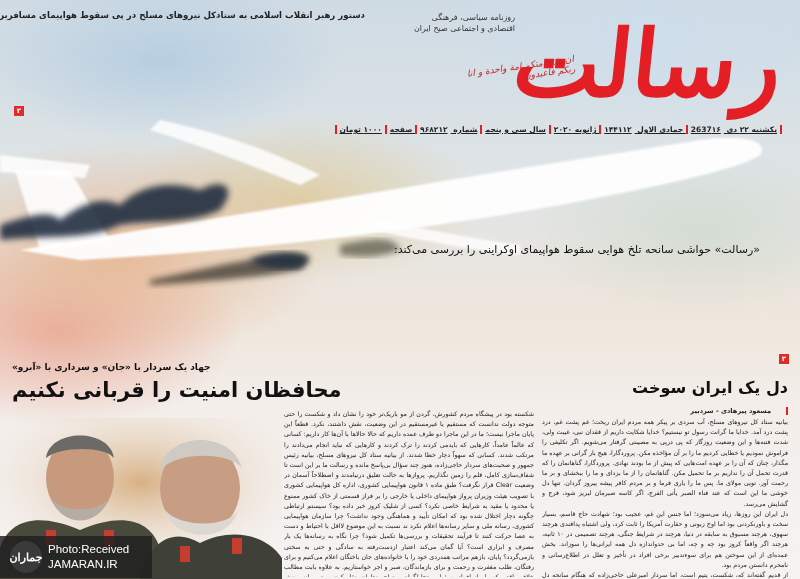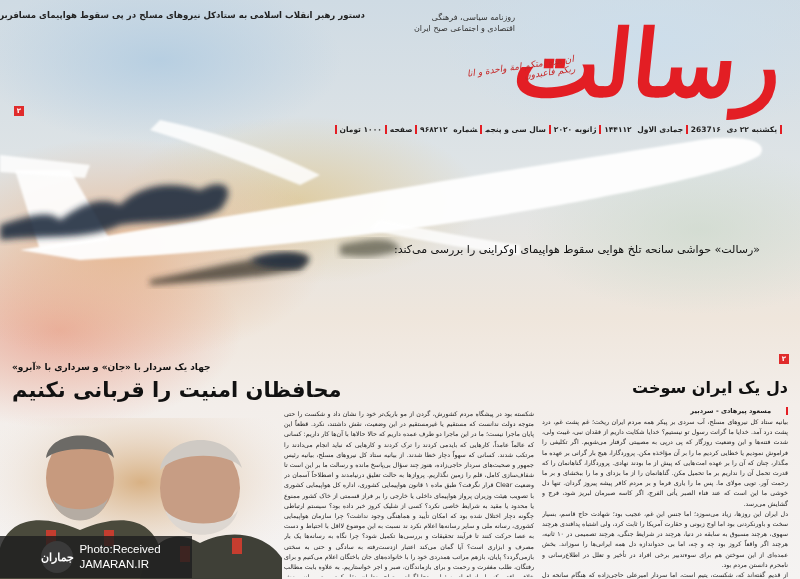--- a/index.html
+++ b/index.html
@@ -21,21 +21,21 @@
   
   .masthead-logo { position:absolute; right:18px; top:18px; font-family:"DejaVu Serif", serif;
     font-weight:bold; font-size:92px; line-height:1; color:#e31e24; letter-spacing:-2px;
     transform:skewX(-6deg); }
   .masthead-tag { position:absolute; right:285px; top:12px; font-size:8px; line-height:11px;
     color:#333; width:120px; }
   .masthead-slogan { position:absolute; left:455px; top:62px; font-size:9px; color:#c62828;
     font-style:italic; transform:rotate(-8deg); width:120px; }
   .dateline { position:absolute; right:18px; top:125px; font-size:7.5px; color:#222;
     font-weight:bold; white-space:nowrap; }
-  .dateline span { border-left:2px solid #e31e24; padding:0 3px; }
+  .dateline span { border-left:2px solid #e31e24; padding:0 3px;text-decoration:underline; }
   .dateline span:first-child { border-right:2px solid #e31e24; }
 
   
   .story1-kicker { position:absolute; left:20px; top:10px; width:345px; font-size:8.6px;
     font-weight:bold; color:#222; white-space:nowrap; }
   .story1-title { position:absolute; left:12px; top:26px; width:390px; font-size:26px;
     line-height:34px; font-weight:bold; color:#111; }
   .pgbadge { position:absolute; width:10px; height:10px; background:#e02b2b; color:#fff;
     font-size:7px; line-height:10px; text-align:center; font-weight:bold; }
 
@@ -46,22 +46,22 @@
     font-weight:900; color:#000; white-space:nowrap; letter-spacing:-1px; }
 
   
   .col-title { position:absolute; font-weight:bold; color:#111; white-space:nowrap; }
   .byline { position:absolute; right:12px; top:407px; font-size:6.6px; font-weight:bold;
     color:#222; border-right:2px solid #e31e24; padding-right:15px; }
   .body-text { position:absolute; font-size:6.3px; line-height:10.2px; color:#222;
     text-align:justify; overflow:hidden; }
 
   .photo { position:absolute; left:0; top:418px; width:282px; height:161px; overflow:hidden; }
-  .credit { position:absolute; left:0; top:536px; width:192px; height:42px;
-    background:rgba(30,30,30,0.82); display:flex; align-items:center;justify-content:center; }
+  .credit { position:absolute; left:0; top:536px; width:152px; height:42px;
+    background:rgba(30,30,30,0.82); display:flex; align-items:center; }
   .credit-logo { width:32px; height:32px; border-radius:50%; background:#3a3a3a;
     margin:0 6px 0 10px; color:#fff; font-size:11px; font-weight:bold; display:flex;
     align-items:center; justify-content:center; font-family:"DejaVu Serif", serif; }
   .credit-text { color:#fff; font-family:"Liberation Sans", sans-serif; font-size:11.5px;
     line-height:15px; }
 </style>
 </head>
 <body>
 
 <div class="page">

